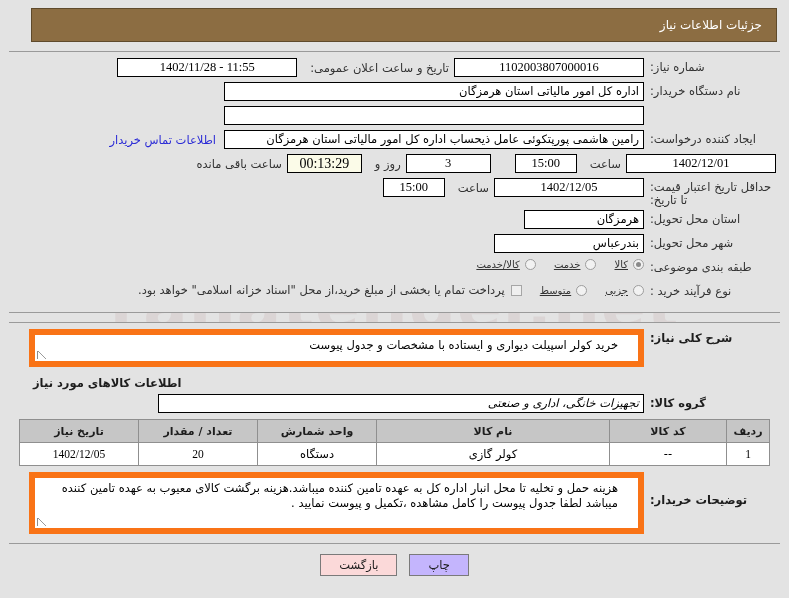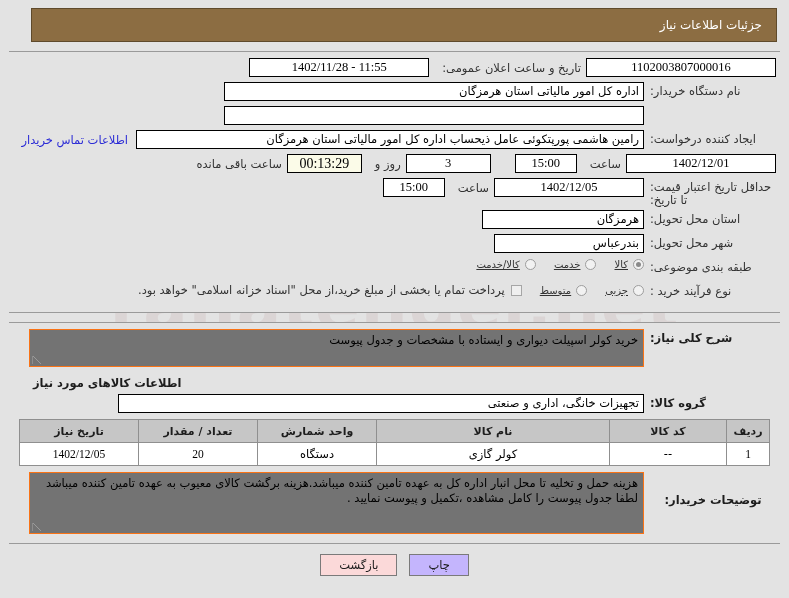--- a/index.html
+++ b/index.html
@@ -104,29 +104,29 @@
     font-size: 11.5px;
     padding: 3px 8px 0 8px;
     cursor: pointer;
     white-space: nowrap;
   }
 
   
   .w-shomare { width: 190px; }
   .w-tarikh-elan { width: 180px; }
   .w-dastgah { width: 420px; }
-  .w-ijad { width: 508px; }
+  .w-ijad { width: 420px; }
   .w-blank { width: 420px; }
   .w-date { width: 150px; }
   .w-saat { width: 62px; }
   .w-rooz { width: 85px; }
   .w-timer { width: 75px; }
-  .w-ostan { width: 162px; }
+  .w-ostan { width: 120px; }
   .w-shahr { width: 150px; }
-  .w-group { width: 526px; }
+  .w-group { width: 486px; font-style: italic; }
 
   
   .radio-group {
     display: flex;
     align-items: center;
     gap: 0px;
     padding-top: 1px;
   }
   .radio-item {
     display: flex;
@@ -161,26 +161,26 @@
     border: 1px solid #a6a6a6;
     background: #efefef;
     display: inline-block;
     margin-left: 6px;
     box-sizing: border-box;
   }
   .chk-text { font-size: 11.5px; color: #333; }
 
   
   .tarea {
-    border: 1px solid #f97316;
-    background: #737373;
+    border: 6px solid #f97316;
+    background: #ffffff;
     box-sizing: border-box;
     font-size: 11.5px;
     color: #000;
-    padding: 3px 5px;
+    padding: 3px 20px;
     text-align: right;
     line-height: 15px;
     position: relative;
     overflow: hidden;
   }
   .tarea::after {
     content: "";
     position: absolute;
     left: 2px;
     bottom: 2px;
@@ -276,20 +276,21 @@
 
     <div class="header-wrap">
       <div class="header-bar">
         <div class="header-title">جزئیات اطلاعات نیاز</div>
       </div>
     </div>
 
     <div class="panel">
 
       <div class="frow">
+        <div class="lbl">شماره نیاز:</div>
         <div class="fld num w-shomare">1102003807000016</div>
         <div class="inline-txt">تاریخ و ساعت اعلان عمومی:</div>
         <div class="fld num w-tarikh-elan">11:55 - 1402/11/28</div>
       </div>
 
       <div class="frow">
         <div class="lbl">نام دستگاه خریدار:</div>
         <div class="fld rt w-dastgah">اداره کل امور مالیاتی استان هرمزگان</div>
       </div>
 
@@ -401,21 +402,21 @@
               <td>کولر گازی</td>
               <td>دستگاه</td>
               <td class="mono">20</td>
               <td class="mono">1402/12/05</td>
             </tr>
           </tbody>
         </table>
       </div>
 
       <div class="frow" style="margin-top:6px;">
-        <div class="lbl bold" style="padding-top:22px;text-align:center;">توضیحات خریدار:</div>
+        <div class="lbl bold" style="padding-top:22px;">توضیحات خریدار:</div>
         <div class="tarea" style="width:615px;height:62px;">هزینه حمل و تخلیه تا محل انبار اداره کل به عهده تامین کننده میباشد.هزینه برگشت کالای معیوب به عهده تامین کننده میباشد لطفا جدول پیوست را کامل مشاهده ،تکمیل و پیوست نمایید .</div>
       </div>
 
     </div>
 
     <div class="btnbar">
       <div class="btn print">چاپ</div>
       <div class="btn back">بازگشت</div>
     </div>
 

